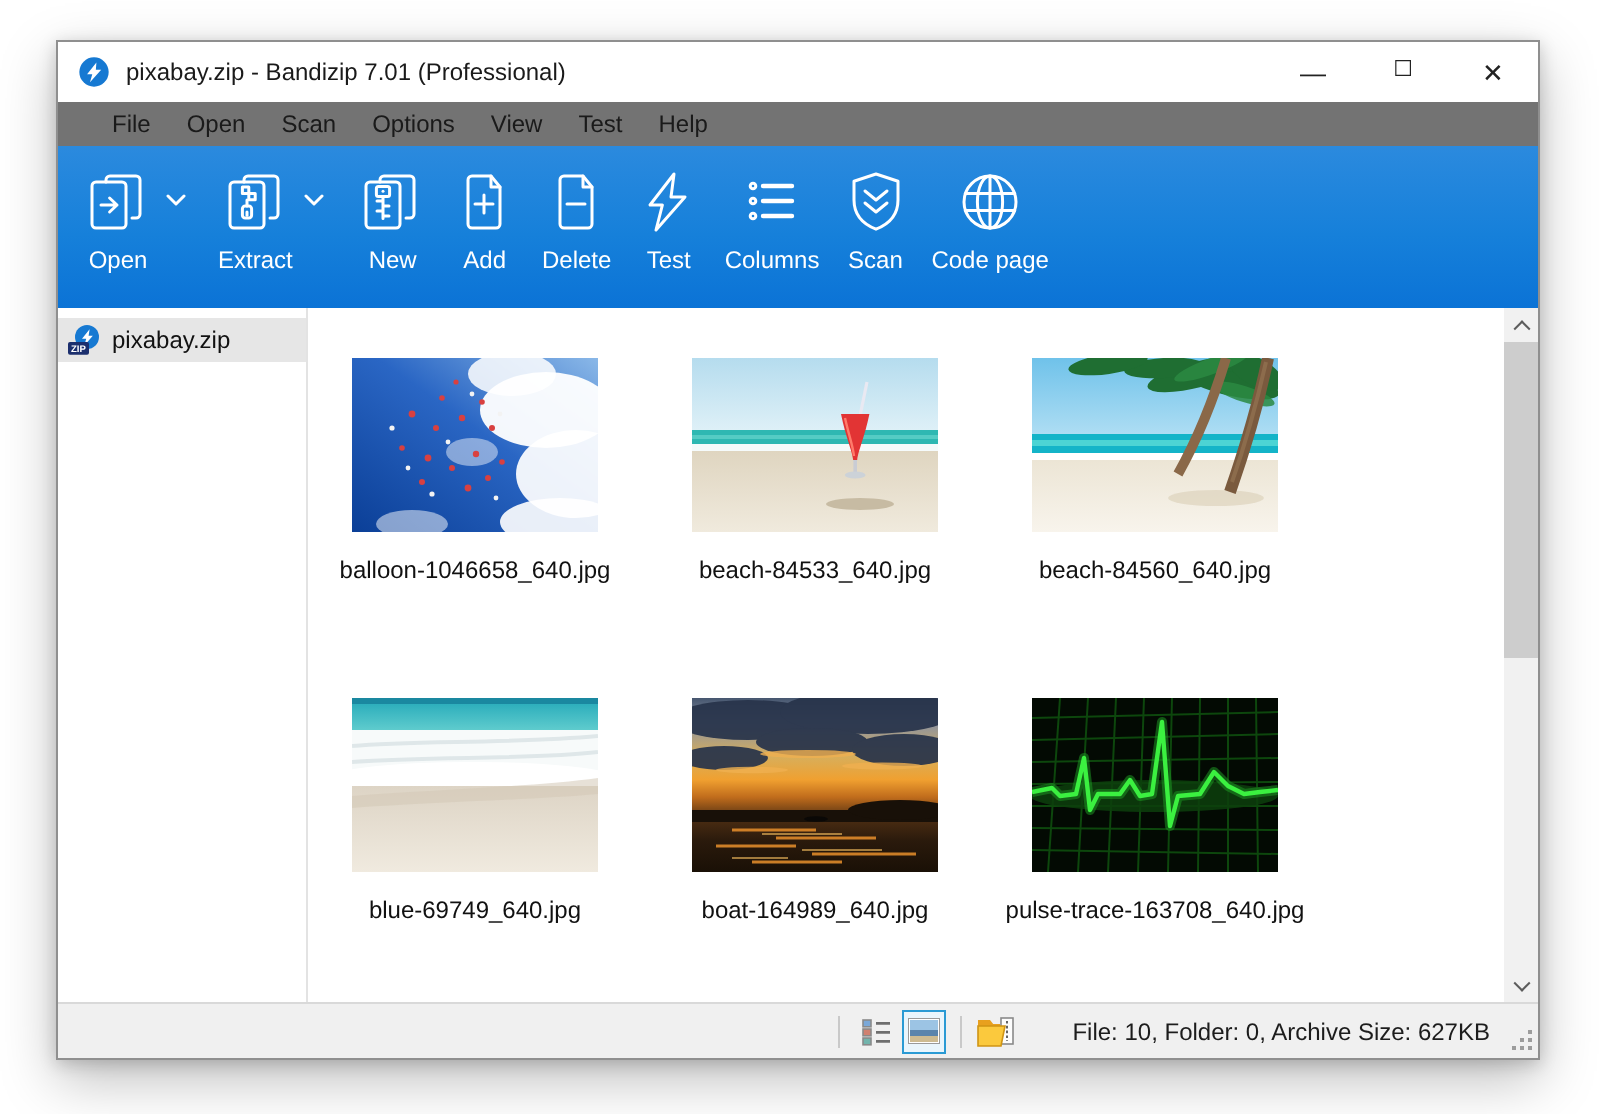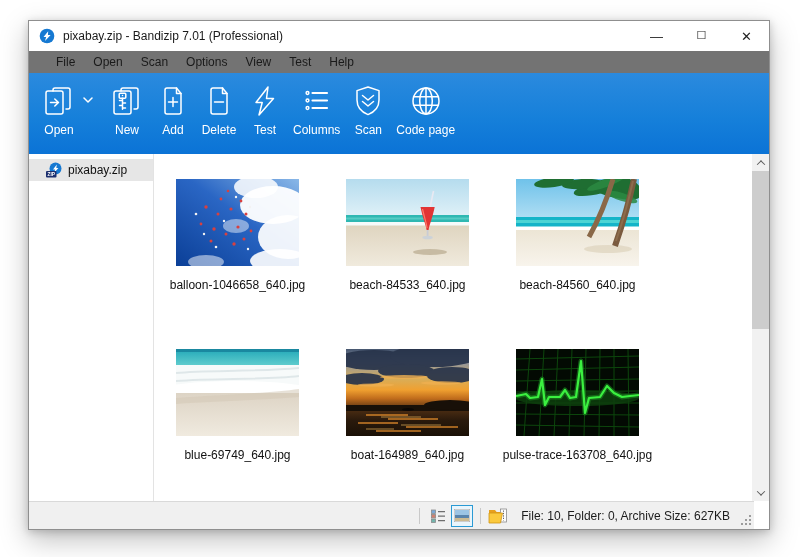--- a/index.html
+++ b/index.html
@@ -30,21 +30,21 @@
   .tb-btn { display:flex; flex-direction:column; align-items:center; padding-top:1px; }
   .tb-icon { width:36px; height:36px; display:block; }
   .tb-label { margin-top:4px; font-size:12px; color:#fff; white-space:nowrap; }
   .tb-chev { width:22px; height:36px; display:flex; align-items:center; justify-content:center; }
 
   
   #workarea { position:absolute; left:0; top:133px; right:0; bottom:28px; background:#fff; }
 
   
   #sidebar { position:absolute; left:0; top:0; bottom:0; width:125px; border-right:1px solid #e3e3e3; background:#fff; }
-  .side-item { margin-top:5px; height:22px; display:flex; align-items:center; gap:5px; padding-left:16px; font-size:12px; color:#111; }
+  .side-item { margin-top:5px; height:22px; display:flex; align-items:center; gap:5px; padding-left:4px; font-size:12px; color:#111; }
   .side-item.selected { background:#e6e6e6; }
   .side-ico { width:18px; height:16px; flex:none; }
 
   
   #filegrid { position:absolute; left:126px; top:0; right:17px; bottom:0; overflow:hidden;
               padding:25px 12px 0 21px; display:grid; grid-template-columns:repeat(3,123px);
               column-gap:47px; row-gap:57px; align-content:start; }
   .cell { width:123px; }
   .thumb { width:123px; height:87px; display:block; }
   .fname { width:171px; margin-left:-24px; margin-top:12px; text-align:center; font-size:12px; color:#111; white-space:nowrap; }
@@ -52,21 +52,21 @@
   
   #vscroll { position:absolute; right:0; top:0; bottom:0; width:17px; background:#f1f1f1; }
   .sb-arrow { position:absolute; left:0; width:17px; height:17px; display:flex; align-items:center; justify-content:center; }
   .sb-up { top:0; } .sb-down { bottom:0; }
   .chev { width:6px; height:6px; border-left:1.4px solid #5c5c5c; border-bottom:1.4px solid #5c5c5c; }
   .chev.up { transform:rotate(135deg) translate(1px,-1px); }
   .chev.down { transform:rotate(-45deg) translate(1px,-1px); }
   #sb-thumb { position:absolute; left:0; top:17px; width:17px; height:158px; background:#cdcdcd; }
 
   
-  #statusbar { position:absolute; left:0; bottom:0; right:15px; height:28px; background:#f0f0f0;
+  #statusbar { position:absolute; left:0; bottom:0; right:0; height:28px; background:#f0f0f0;
                border-top:1px solid #d9d9d9; display:flex; align-items:center; }
   .st-spacer { width:384px; flex:none; }
   .st-sep { width:1px; height:16px; background:#c9c9c9; margin:0 6px; flex:none; }
   .st-ico { display:flex; align-items:center; justify-content:center; flex:none; }
   .view-btn { width:22px; height:22px; margin:0 1px; border:1px solid transparent; }
   .view-btn.selected { border:1px solid #2a9ad4; background:#e9f5fc; }
   #st-text { margin-left:auto; padding-right:24px; font-size:12px; color:#1c1c1c; white-space:nowrap; }
   #grip { position:absolute; right:3px; bottom:4px; width:12px; height:12px; }
   #grip i { position:absolute; width:2px; height:2px; background:#9c9c9c; }
 </style>
@@ -111,20 +111,43 @@
             <span>
               <svg class="tb-icon" viewBox="0 0 36 36">
                 <g fill="none" stroke="#fff" stroke-width="1.5" stroke-linecap="round" stroke-linejoin="round">
    <path d="M12 8 V7 a2 2 0 0 1 2-2 h13 a2 2 0 0 1 2 2 v17 a2 2 0 0 1 -2 2 h-2"></path>
    <rect x="5" y="8" width="17" height="23" rx="2"></rect>
    <path d="M9.5 19.5 h8 M13.8 16 l3.7 3.5 -3.7 3.5"></path>
                 </g>
               </svg>
             </span>
             <div class="tb-label">Open</div>
+          </div>
+          <div class="tb-chev">
+            <svg width="10" height="6" viewBox="0 0 10 6">
+              <path d="M1 1 L5 5 L9 1" fill="none" stroke="#fff" stroke-width="1.5" stroke-linecap="round" stroke-linejoin="round"></path>
+            </svg>
+          </div>
+        </div>
+        <div class="tb-group">
+          <div class="tb-btn">
+            <span>
+              <svg class="tb-icon" viewBox="0 0 36 36">
+                <g fill="none" stroke="#fff" stroke-width="1.5" stroke-linecap="round" stroke-linejoin="round">
+   <path d="M12 8 V7 a2 2 0 0 1 2-2 h13 a2 2 0 0 1 2 2 v17 a2 2 0 0 1 -2 2 h-2"></path>
+   <rect x="5" y="8" width="17" height="23" rx="2"></rect>
+   <rect x="11.2" y="10.5" width="3.2" height="3.2"></rect>
+                  <rect x="14.4" y="13.7" width="3.2" height="3.2"></rect>
+   <path d="M13.5 17 v3"></path>
+                  <rect x="11.2" y="20" width="4.6" height="6" rx="1.4"></rect>
+                  <path d="M13.5 23 v1.6"></path>
+                </g>
+              </svg>
+            </span>
+            <div class="tb-label">Extract</div>
           </div>
           <div class="tb-chev">
             <svg width="10" height="6" viewBox="0 0 10 6">
               <path d="M1 1 L5 5 L9 1" fill="none" stroke="#fff" stroke-width="1.5" stroke-linecap="round" stroke-linejoin="round"></path>
             </svg>
           </div>
         </div>
         <div class="tb-group">
           <div class="tb-btn">
             <span>

